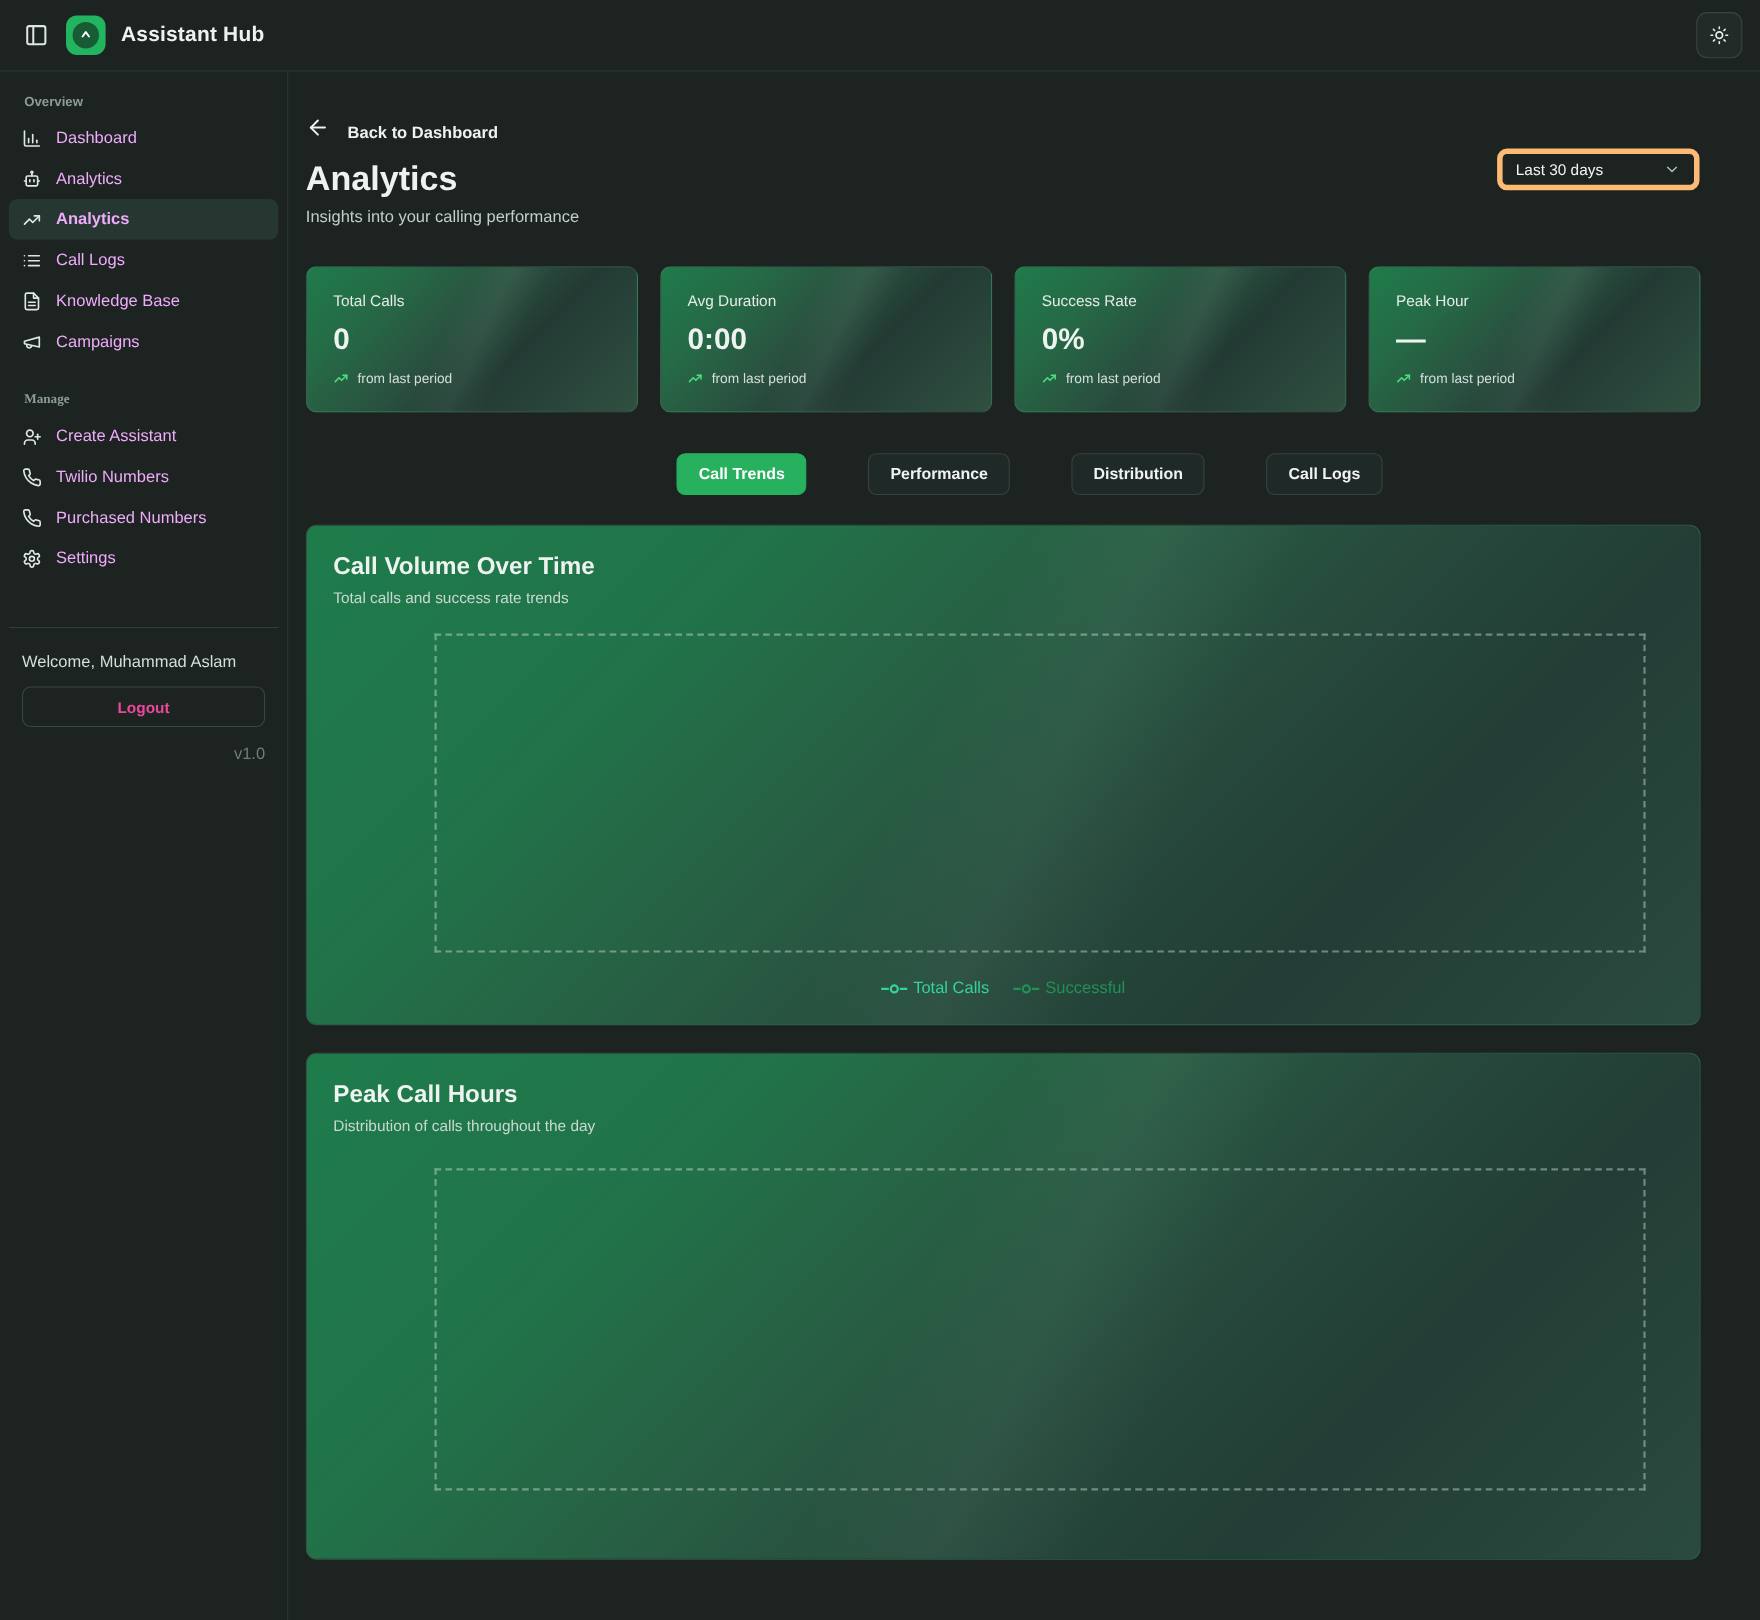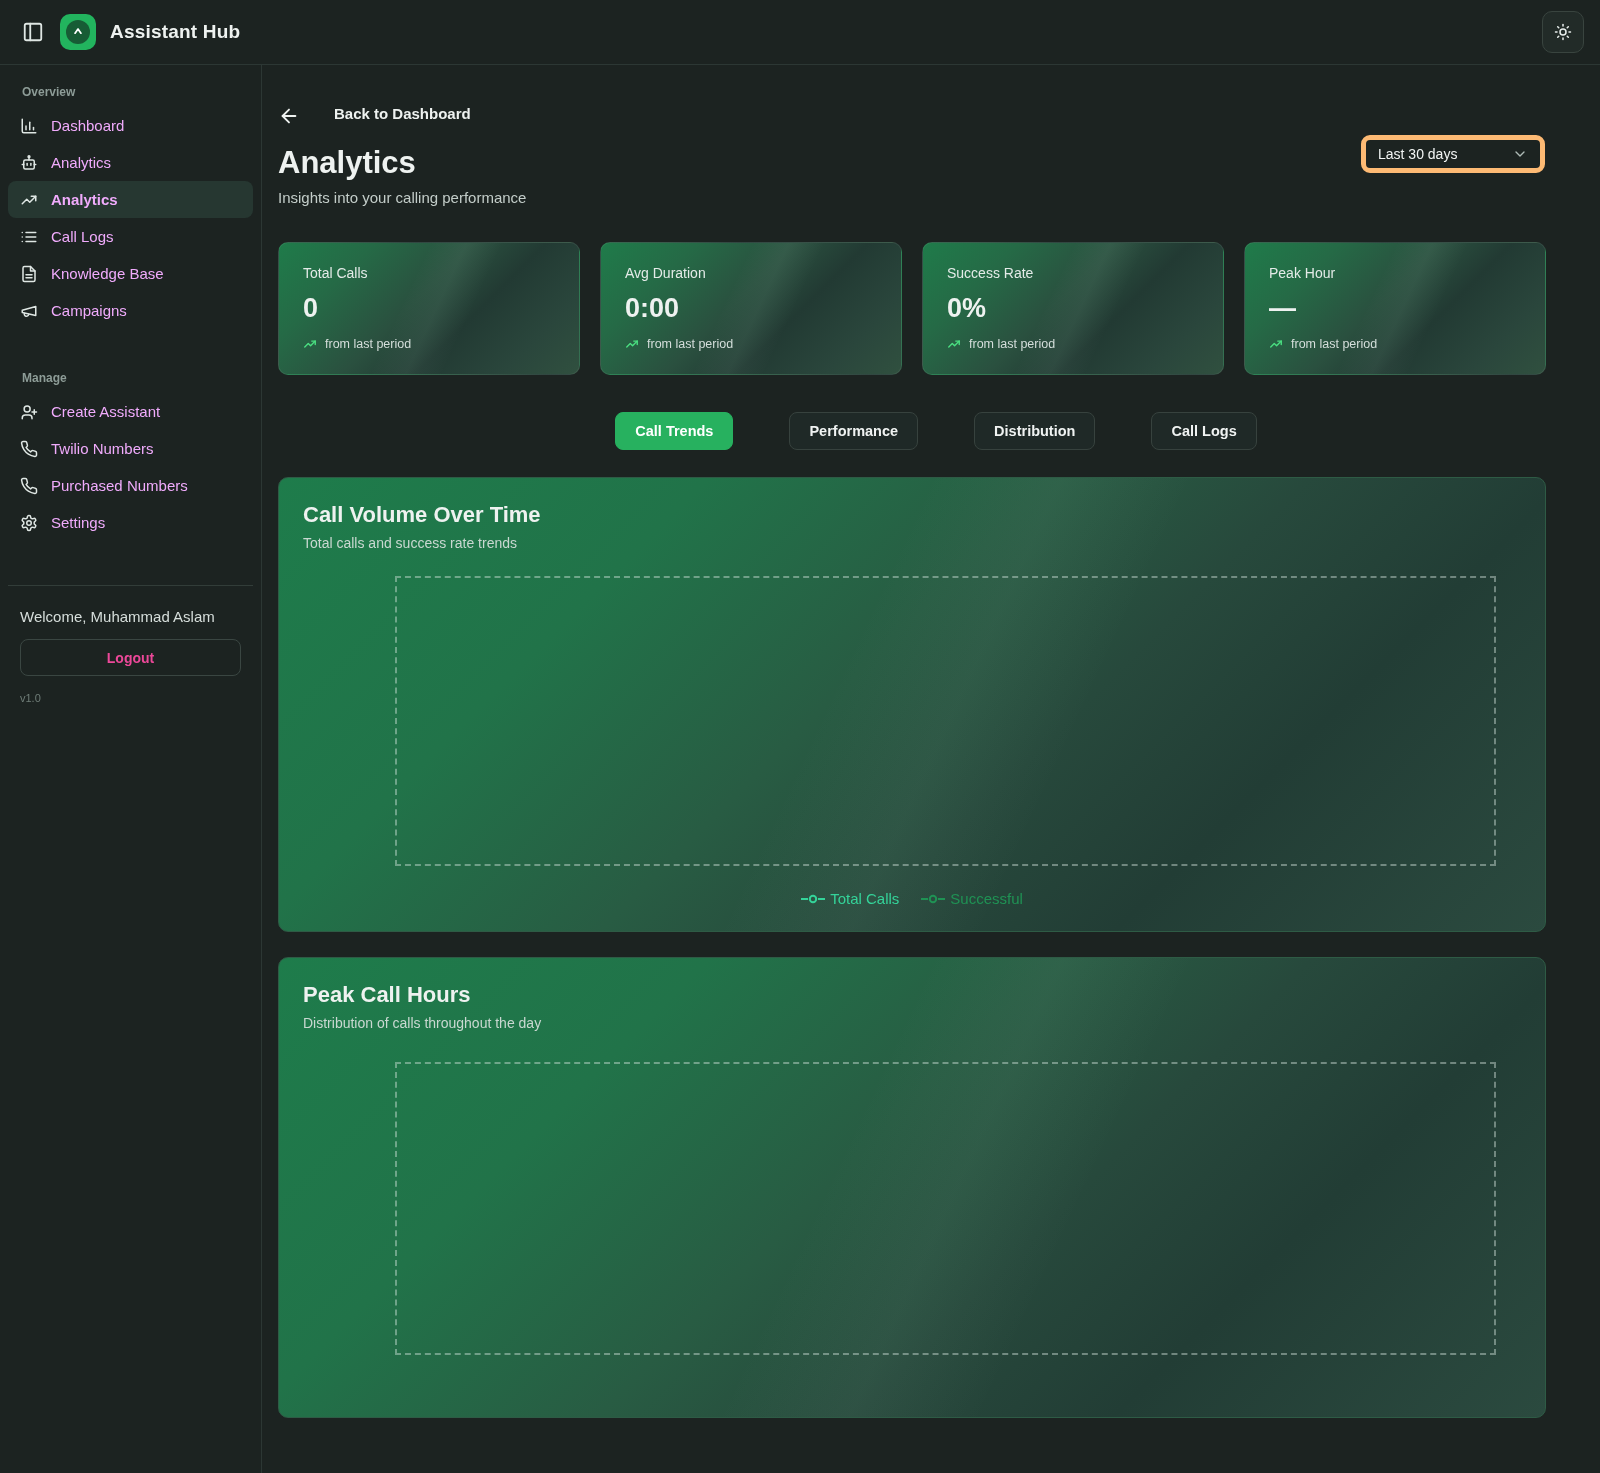--- a/index.html
+++ b/index.html
@@ -40,41 +40,41 @@
   
   .body-row { display:flex; height:1408px; }
   .sidebar {
     width:262px; flex:0 0 262px; border-right:1px solid #2c3734;
     padding:14px 8px; display:flex; flex-direction:column;
   }
   .section-label {
     font-size:12px; font-weight:bold; color:#8d9c97;
     padding:6px 14px 8px 14px;
   }
-  .manage-label { margin-top:36px; }
+  .manage-label { margin-top:20px;font-family:Liberation Serif, serif; }
   .nav-item {
     display:flex; align-items:center; gap:13px; height:37px;
     padding:0 12px; border-radius:8px; font-size:15px; color:#f0abfc;
     cursor:pointer;
   }
   .nav-item.active { background:#263731; font-weight:bold; }
   .nav-icon { width:18px; height:18px; color:#dfe7e4; flex:0 0 18px; }
 
   .sidebar-bottom { margin-top:44px; border-top:1px solid #323d39; padding:22px 12px 0 12px; }
   .welcome { font-size:15px; color:#d6dedb; margin-bottom:14px; }
   .logout-btn {
     width:100%; height:37px; background:transparent; color:#ec4899;
     border:1px solid #3a4642; border-radius:8px; font-size:14px; font-weight:bold;
     font-family:"Liberation Sans", sans-serif; cursor:pointer;
   }
-  .version { font-size:11px; color:#6f7d78; margin-top:16px; }
+  .version { font-size:15px; color:#6f7d78; margin-top:16px;text-align:right; }
 
   
   .main { flex:1; padding:40px 54px 33px 16px; position:relative; }
-  .back-row { display:flex; align-items:flex-start; gap:32px; margin-bottom:16px; }
+  .back-row { display:flex; align-items:flex-end; gap:14px; margin-bottom:16px; }
   .back-arrow-btn { width:24px; height:24px; color:#eef2f0; }
   .back-label { font-size:15px; font-weight:bold; }
   .page-title { font-size:31px; font-weight:bold; margin-bottom:8px; }
   .page-subtitle { font-size:15px; color:#c3cdc9; }
   .range-select {
     position:absolute; top:70px; right:55px; width:184px; height:38px;
     border:5px solid #fdba74; border-radius:9px; background:transparent;
     display:flex; align-items:center; padding:0 12px; cursor:pointer;
   }
   .range-select-label { font-size:14px; color:#f2f5f4; }

